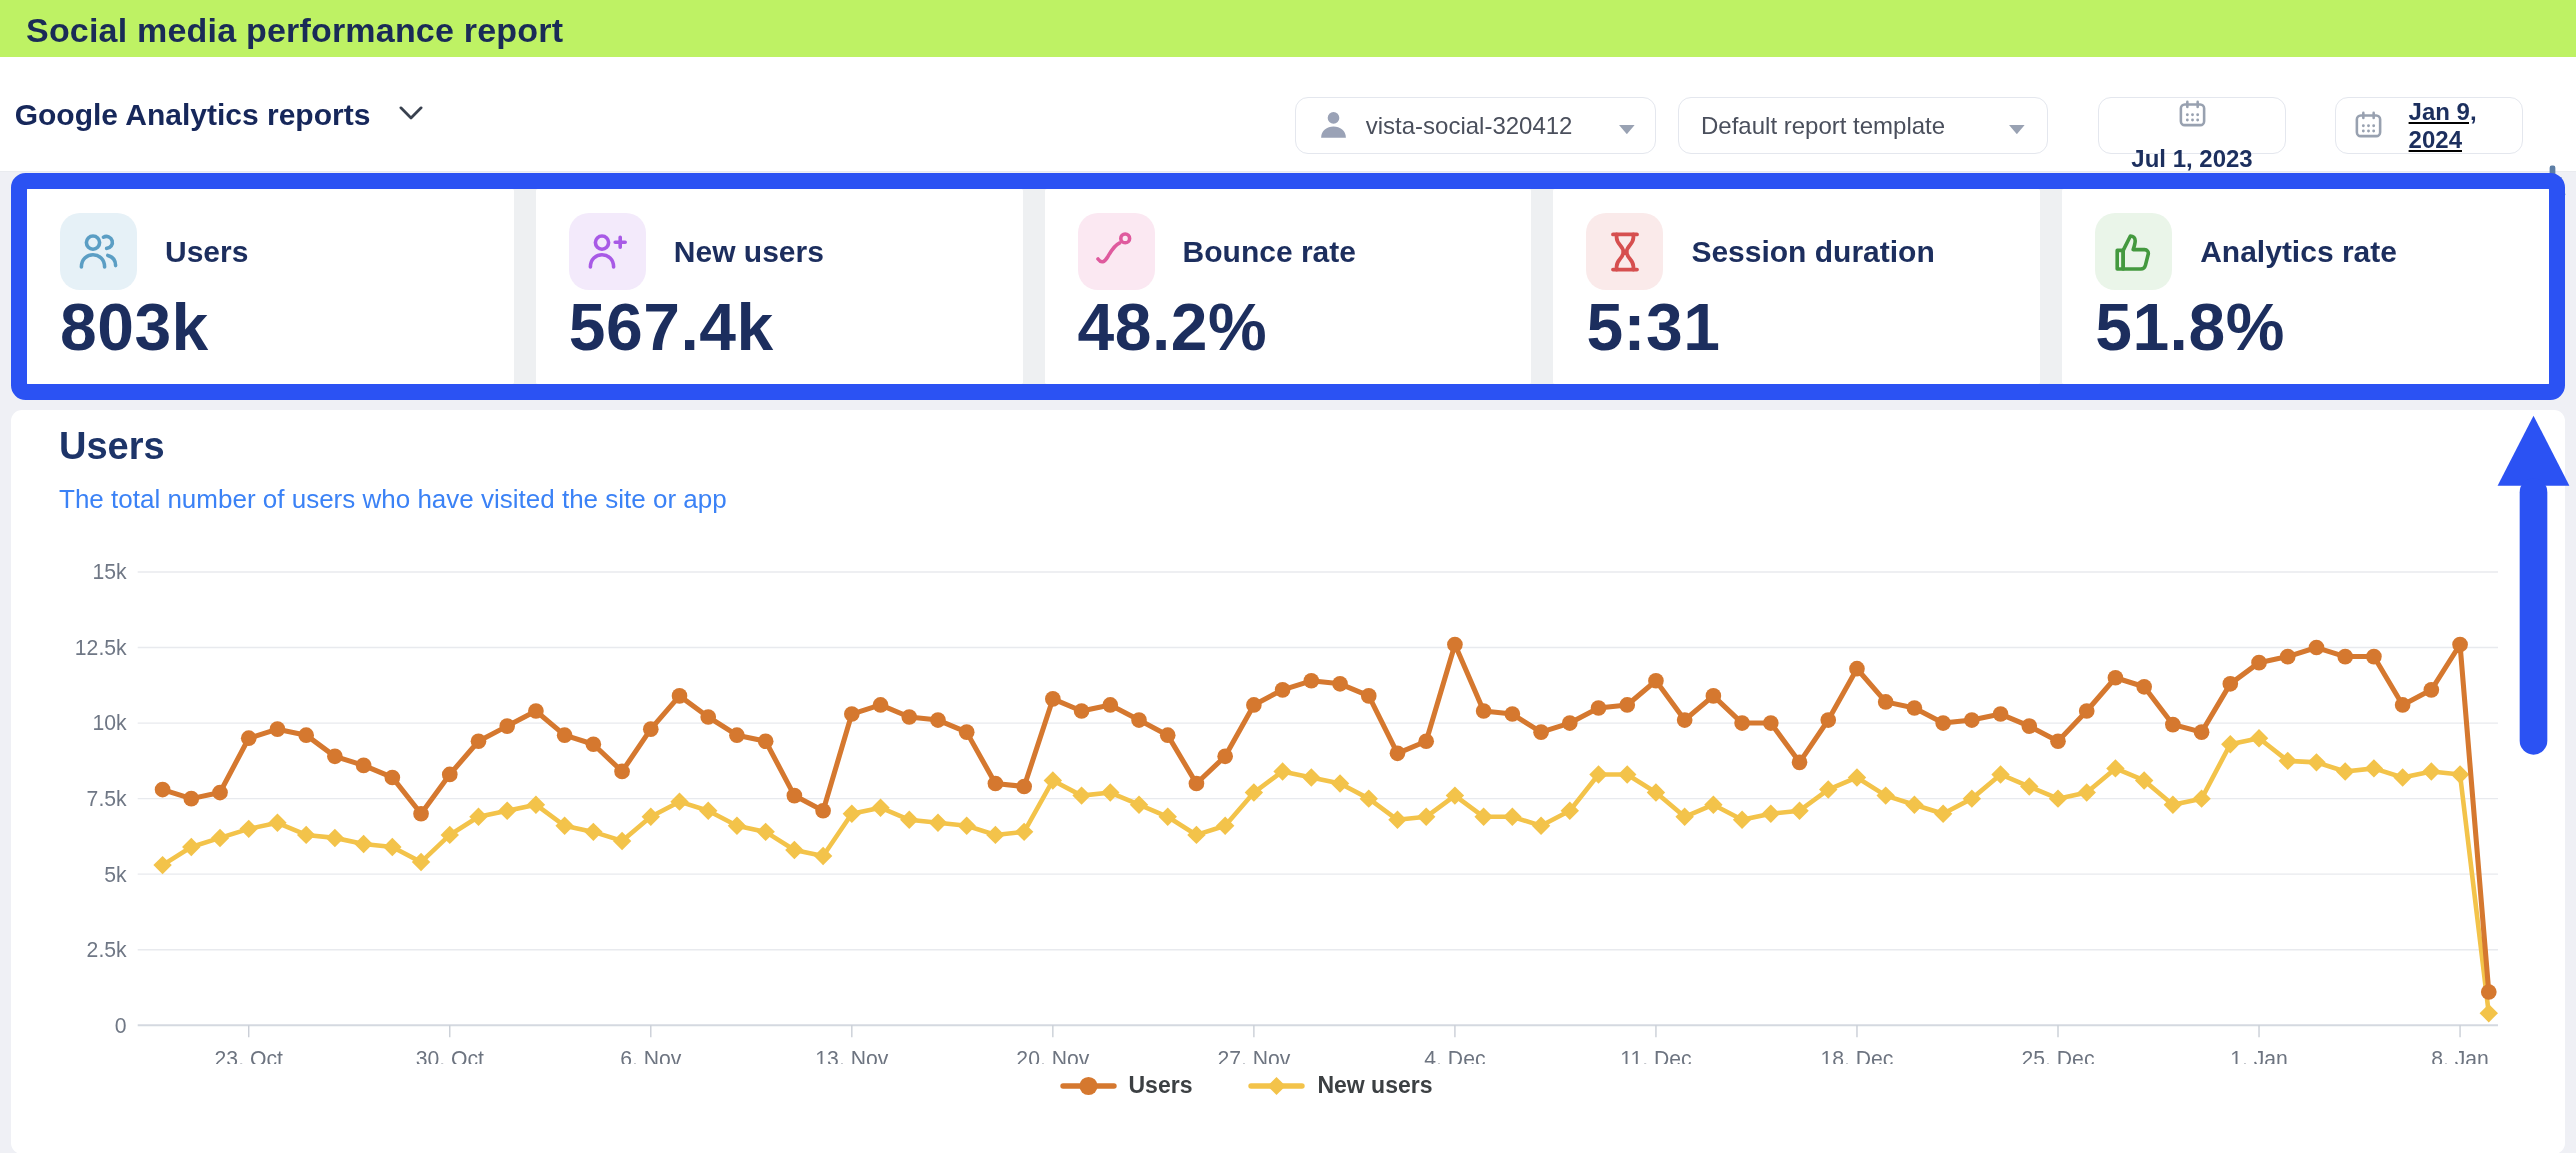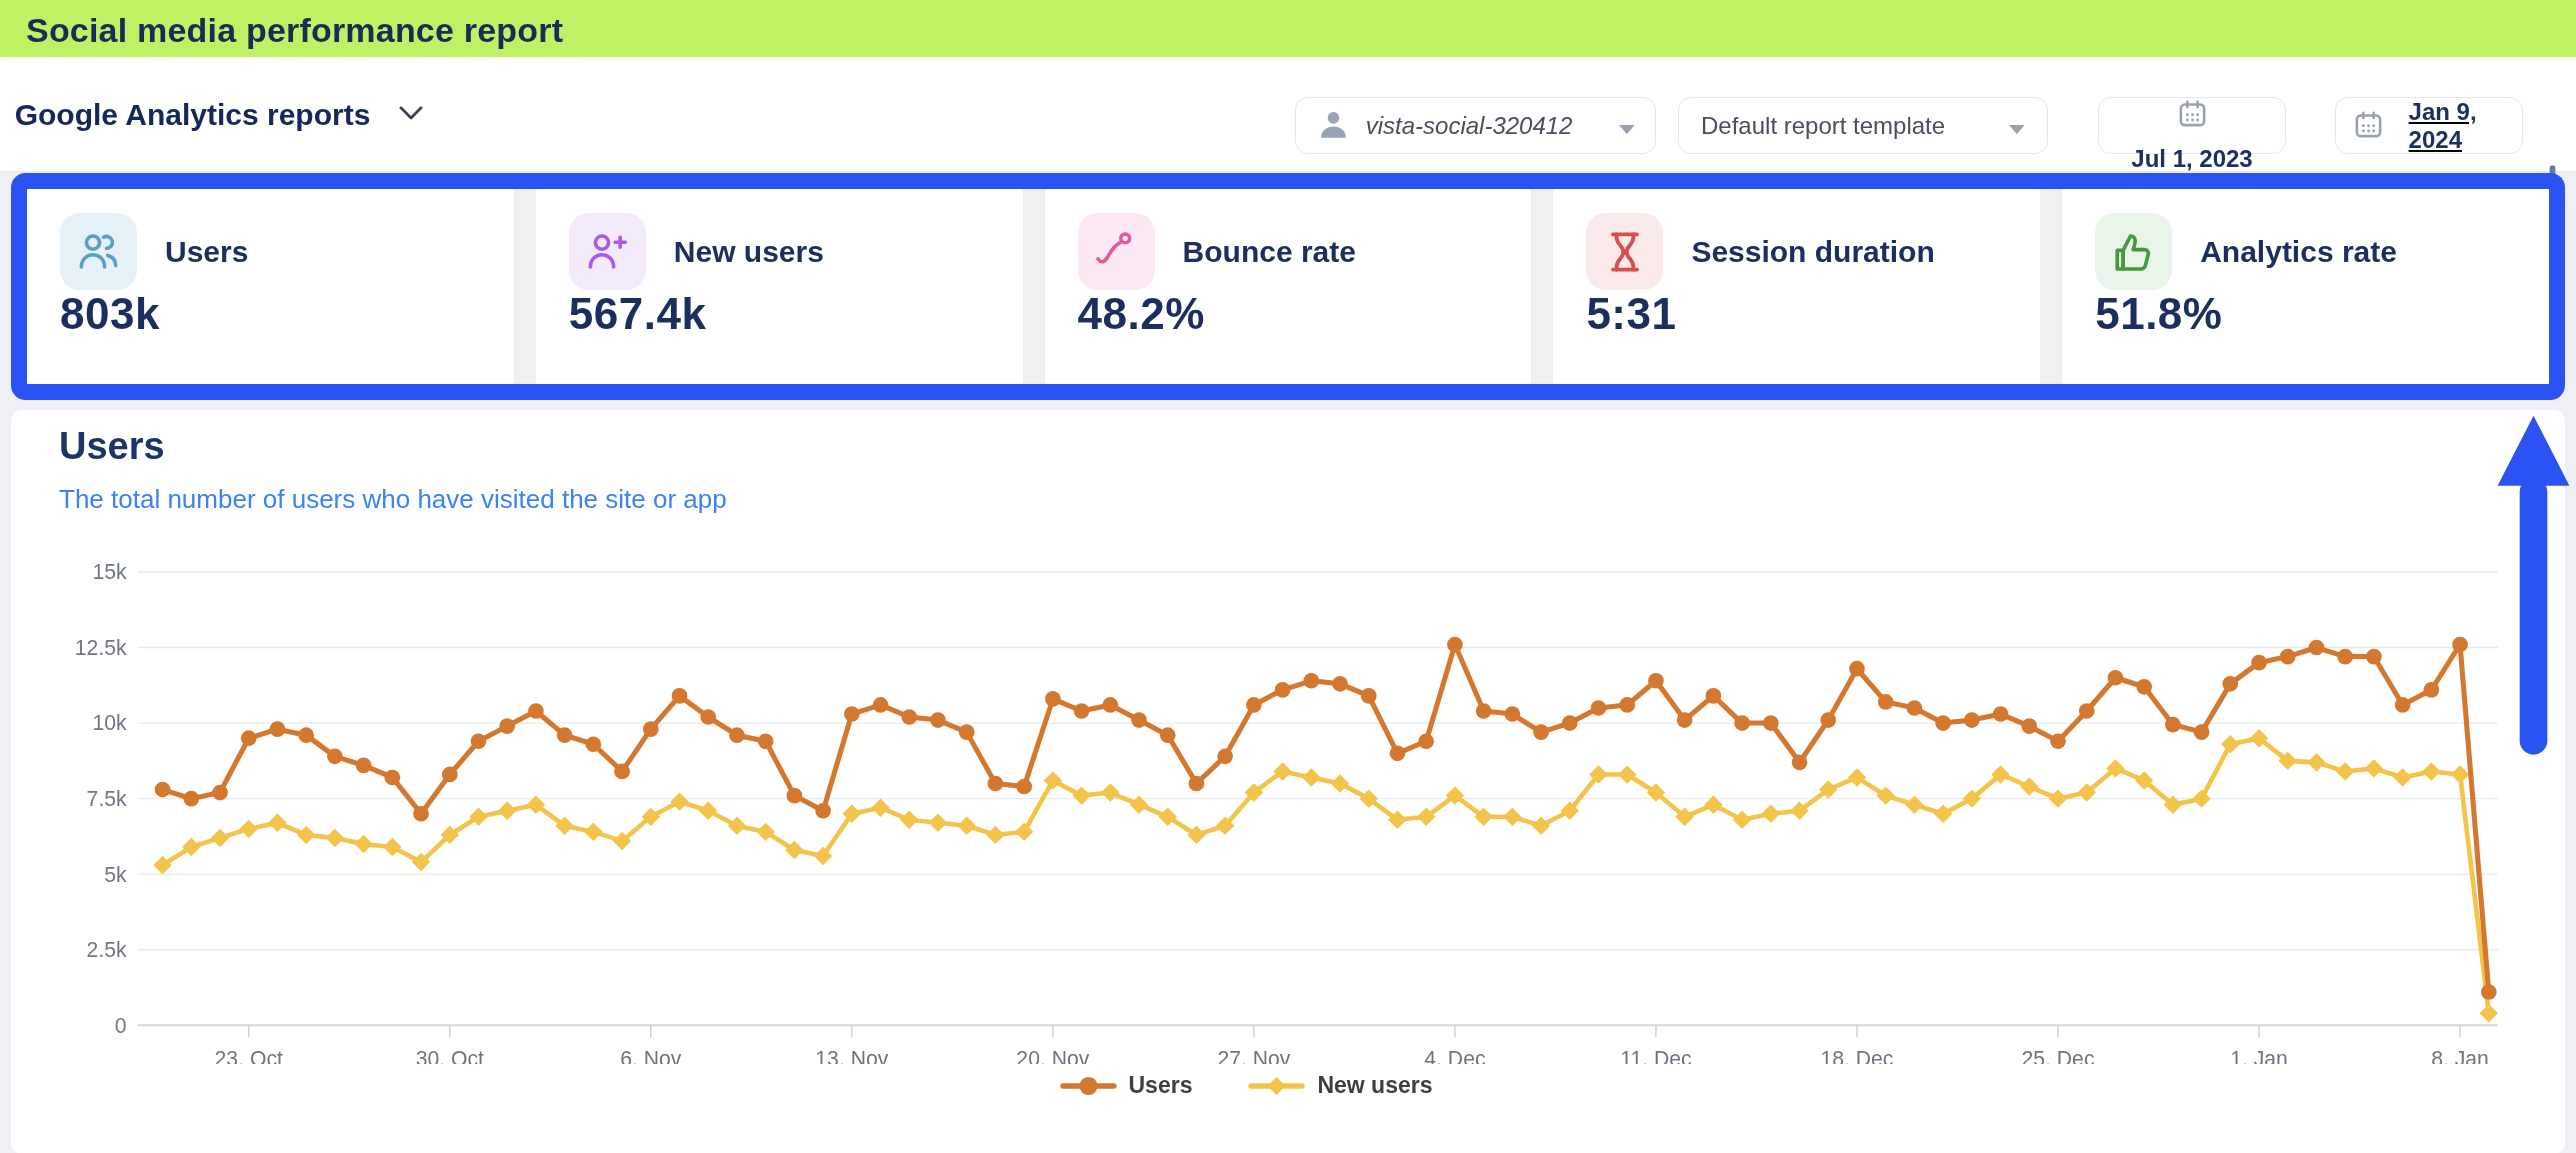--- a/index.html
+++ b/index.html
@@ -17,37 +17,37 @@
   .report-select { position:absolute; left:14.7px; top:29.5px; height:57px; display:flex; align-items:center;
                    gap:29px; cursor:pointer; }
   .report-select .txt { font-size:30px; font-weight:700; color:#16275a; }
   .pill { position:absolute; top:40px; height:57px; background:#fff; border:1.8px solid #e4e7ee;
           border-radius:13px; display:flex; align-items:center; }
   .pill .txt { font-size:24px; color:#4a4f5c; }
   .pill.date .txt { color:#1c2f5e; font-weight:600; }
   .profile-pill { left:1295px; width:361px; padding:0 20px; gap:14.7px; }
   .template-pill { left:1678px; width:370px; padding:0 22px; }
   .template-pill .txt { flex:1; }
-  .profile-pill .txt { flex:1;font-style:italic; }
+  .profile-pill .txt { flex:1; }
   .date-from-pill { left:2098px; width:188px; padding:0 16.6px; gap:13px;flex-direction:column; }
   .date-to-pill { left:2335px; width:188px; padding:0 16.6px; gap:25px;text-decoration:underline; }
   .caret { width:15.7px; height:9.2px; flex:0 0 auto; }
   .download-btn { position:absolute; left:2532px; top:100px; width:41px; height:50px; cursor:pointer; }
 
   
   .kpi-region { position:absolute; left:11px; top:173px; width:2554px; height:227px;
                 border:16.6px solid #2b52f3; border-radius:14.7px; background:#eef0f2;
                 display:flex; gap:22px; overflow:hidden; }
   .kpi-card { flex:1 1 0; background:#ffffff; position:relative; border-radius:1.8px; }
   .icon-box { position:absolute; left:33px; top:24px; width:77px; height:77px; border-radius:20px;
               display:flex; align-items:center; justify-content:center; }
   .icon-box svg { width:48px; height:48px; }
   .kpi-label { position:absolute; left:138px; top:24px; height:77px; line-height:77px;
                font-size:30px; font-weight:700; color:#1c2e5e; }
-  .kpi-value { position:absolute; left:33px; top:100px; font-size:44px; font-weight:600;
+  .kpi-value { position:absolute; left:33px; top:100px; font-size:66px; font-weight:600;
                color:#1c2e5e; letter-spacing:0.5px; }
 
   
   .chart-card { position:absolute; left:11px; top:410px; width:2554px; height:744px;
                 background:#ffffff; border-radius:11px; }
   .chart-title { position:absolute; left:48px; top:14.7px; font-size:38px; font-weight:700; color:#1d3468; }
   .chart-subtitle { position:absolute; left:48px; top:74px; font-size:26px; color:#3b82f6; }
   #chart-svg { position:absolute; left:53px; top:138px; }
   .legend { position:absolute; left:0; top:662px; width:2469px; display:flex; justify-content:center;
             gap:55px; align-items:center; }

